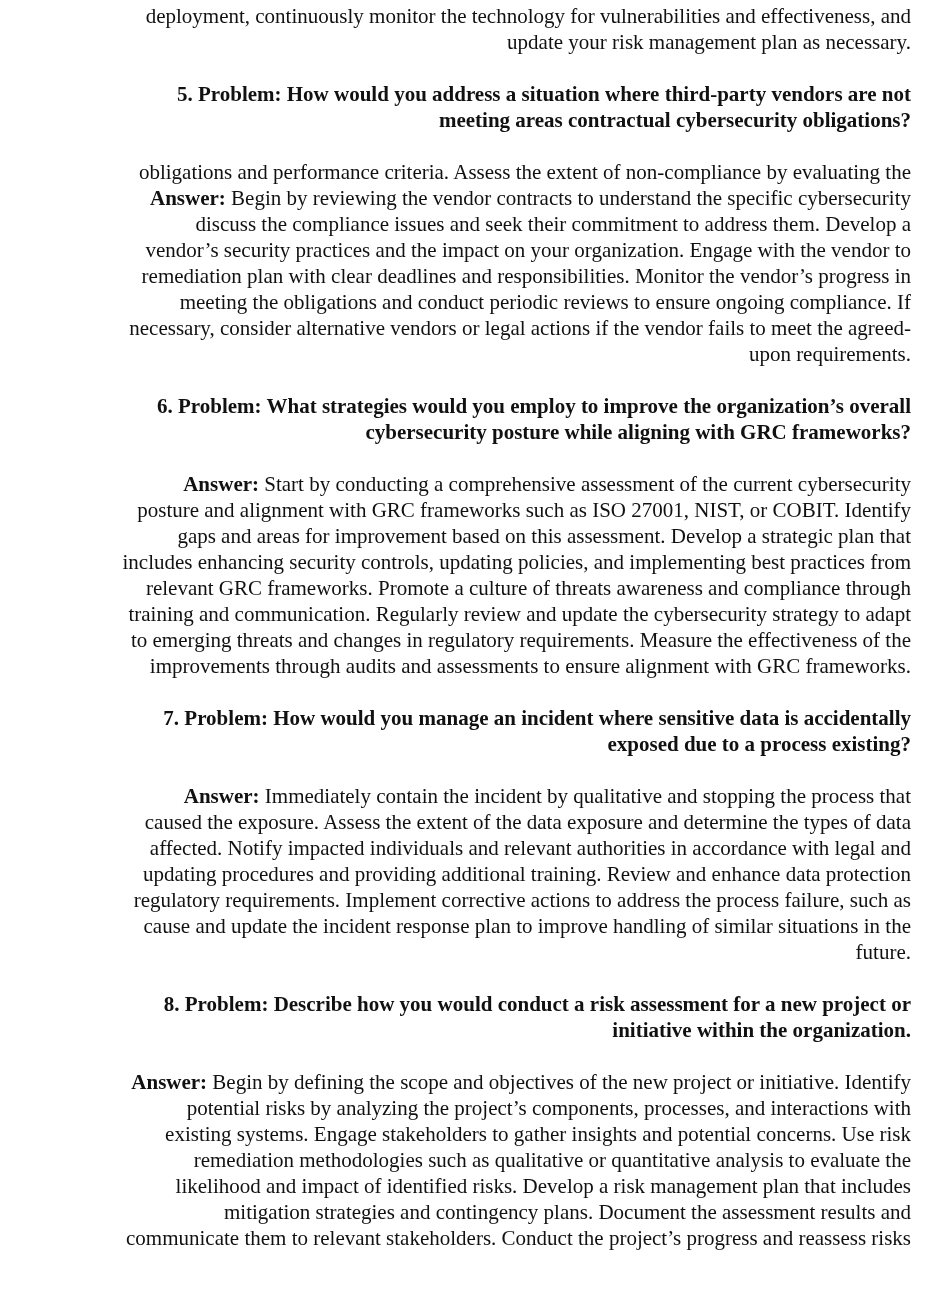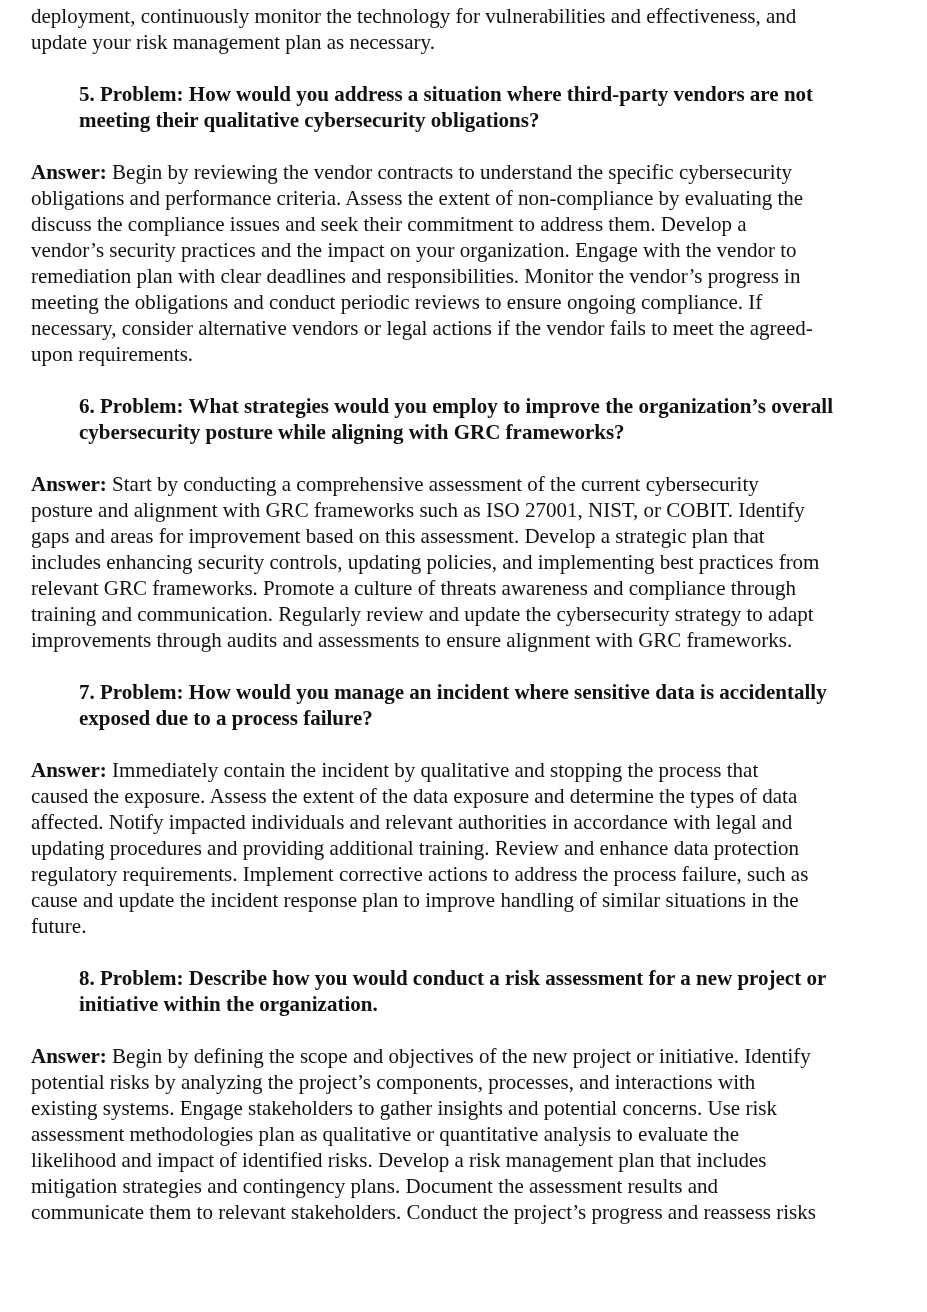--- a/index.html
+++ b/index.html
@@ -5,45 +5,45 @@
   html, body { margin: 0; padding: 0; background: #ffffff; }
   body {
     width: 927px; height: 1312px; overflow: hidden; position: relative;
     font-family: "Liberation Serif", "DejaVu Serif", serif;
     color: #111111;
     font-size: 21px;
     line-height: 26px;
   }
   .page { position: absolute; left: 31px; top: 3px; width: 880px; }
   .para { margin: 0; }
-  .line { display: block; white-space: nowrap; }
+  .line { display: block; white-space: nowrap; text-align: right; }
   .gap { height: 26px; }
   .question { font-weight: bold; margin-left: 48px; }
   .answer-label { font-weight: bold; }
 </style>
 </head>
 <body>
 
 <div class="page">
 
   <p class="para">
     <span class="line">deployment, continuously monitor the technology for vulnerabilities and effectiveness, and</span>
     <span class="line">update your risk management plan as necessary.</span>
   </p>
   <div class="gap"></div>
 
   <section>
     <p class="para question">
       <span class="line">5. Problem: How would you address a situation where third-party vendors are not</span>
-      <span class="line">meeting their qualitative cybersecurity obligations?</span>
+      <span class="line">meeting areas contractual cybersecurity obligations?</span>
     </p>
     <div class="gap"></div>
     <p class="para">
+      <span class="line">obligations and performance criteria. Assess the extent of non-compliance by evaluating the</span>
       <span class="line"><span class="answer-label">Answer:</span><span> Begin by reviewing the vendor contracts to understand the specific cybersecurity</span></span>
-      <span class="line">obligations and performance criteria. Assess the extent of non-compliance by evaluating the</span>
       <span class="line">discuss the compliance issues and seek their commitment to address them. Develop a</span>
       <span class="line">vendor’s security practices and the impact on your organization. Engage with the vendor to</span>
       <span class="line">remediation plan with clear deadlines and responsibilities. Monitor the vendor’s progress in</span>
       <span class="line">meeting the obligations and conduct periodic reviews to ensure ongoing compliance. If</span>
       <span class="line">necessary, consider alternative vendors or legal actions if the vendor fails to meet the agreed-</span>
       <span class="line">upon requirements.</span>
     </p>
   </section>
   <div class="gap"></div>
 
@@ -53,29 +53,30 @@
       <span class="line">cybersecurity posture while aligning with GRC frameworks?</span>
     </p>
     <div class="gap"></div>
     <p class="para">
       <span class="line"><span class="answer-label">Answer:</span><span> Start by conducting a comprehensive assessment of the current cybersecurity</span></span>
       <span class="line">posture and alignment with GRC frameworks such as ISO 27001, NIST, or COBIT. Identify</span>
       <span class="line">gaps and areas for improvement based on this assessment. Develop a strategic plan that</span>
       <span class="line">includes enhancing security controls, updating policies, and implementing best practices from</span>
       <span class="line">relevant GRC frameworks. Promote a culture of threats awareness and compliance through</span>
       <span class="line">training and communication. Regularly review and update the cybersecurity strategy to adapt</span>
+      <span class="line">to emerging threats and changes in regulatory requirements. Measure the effectiveness of the</span>
       <span class="line">improvements through audits and assessments to ensure alignment with GRC frameworks.</span>
     </p>
   </section>
   <div class="gap"></div>
 
   <section>
     <p class="para question">
       <span class="line">7. Problem: How would you manage an incident where sensitive data is accidentally</span>
-      <span class="line">exposed due to a process failure?</span>
+      <span class="line">exposed due to a process existing?</span>
     </p>
     <div class="gap"></div>
     <p class="para">
       <span class="line"><span class="answer-label">Answer:</span><span> Immediately contain the incident by qualitative and stopping the process that</span></span>
       <span class="line">caused the exposure. Assess the extent of the data exposure and determine the types of data</span>
       <span class="line">affected. Notify impacted individuals and relevant authorities in accordance with legal and</span>
       <span class="line">updating procedures and providing additional training. Review and enhance data protection</span>
       <span class="line">regulatory requirements. Implement corrective actions to address the process failure, such as</span>
       <span class="line">cause and update the incident response plan to improve handling of similar situations in the</span>
       <span class="line">future.</span>
@@ -86,20 +87,20 @@
   <section>
     <p class="para question">
       <span class="line">8. Problem: Describe how you would conduct a risk assessment for a new project or</span>
       <span class="line">initiative within the organization.</span>
     </p>
     <div class="gap"></div>
     <p class="para">
       <span class="line"><span class="answer-label">Answer:</span><span> Begin by defining the scope and objectives of the new project or initiative. Identify</span></span>
       <span class="line">potential risks by analyzing the project’s components, processes, and interactions with</span>
       <span class="line">existing systems. Engage stakeholders to gather insights and potential concerns. Use risk</span>
-      <span class="line">assessment methodologies plan as qualitative or quantitative analysis to evaluate the</span>
+      <span class="line">remediation methodologies such as qualitative or quantitative analysis to evaluate the</span>
       <span class="line">likelihood and impact of identified risks. Develop a risk management plan that includes</span>
       <span class="line">mitigation strategies and contingency plans. Document the assessment results and</span>
       <span class="line">communicate them to relevant stakeholders. Conduct the project’s progress and reassess risks</span>
     </p>
   </section>
 
 </div>
 
 </body></html>

